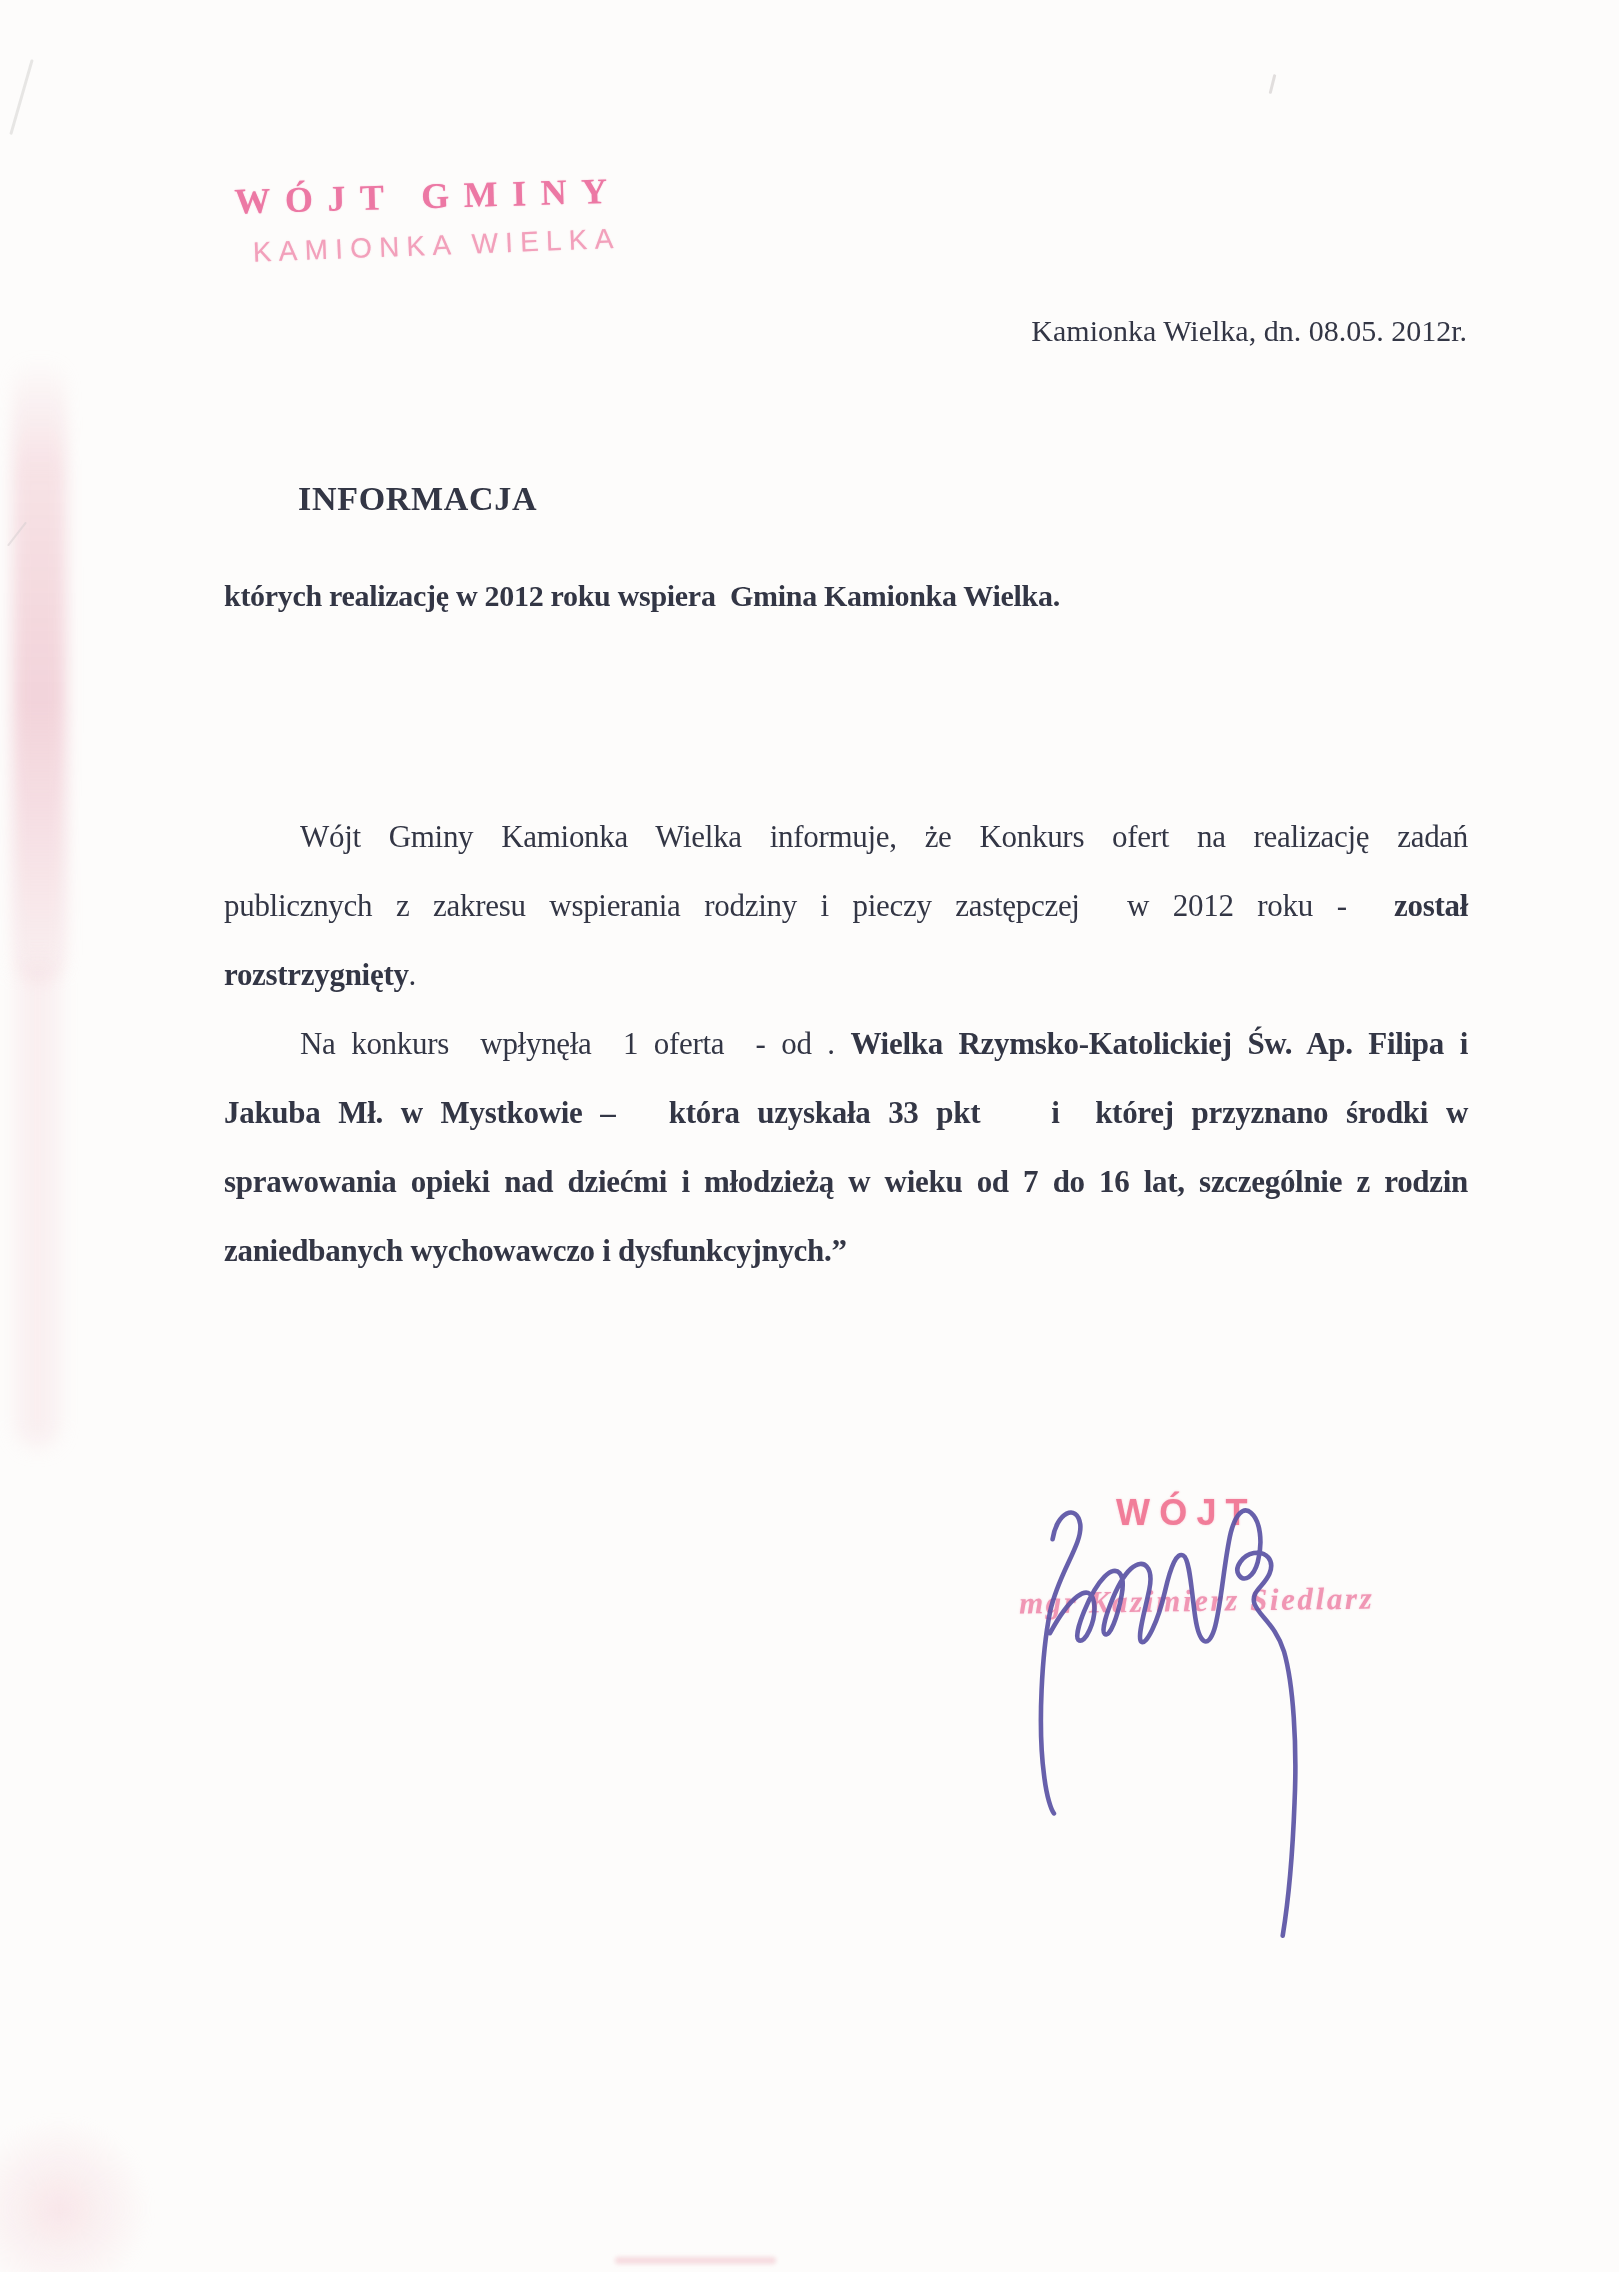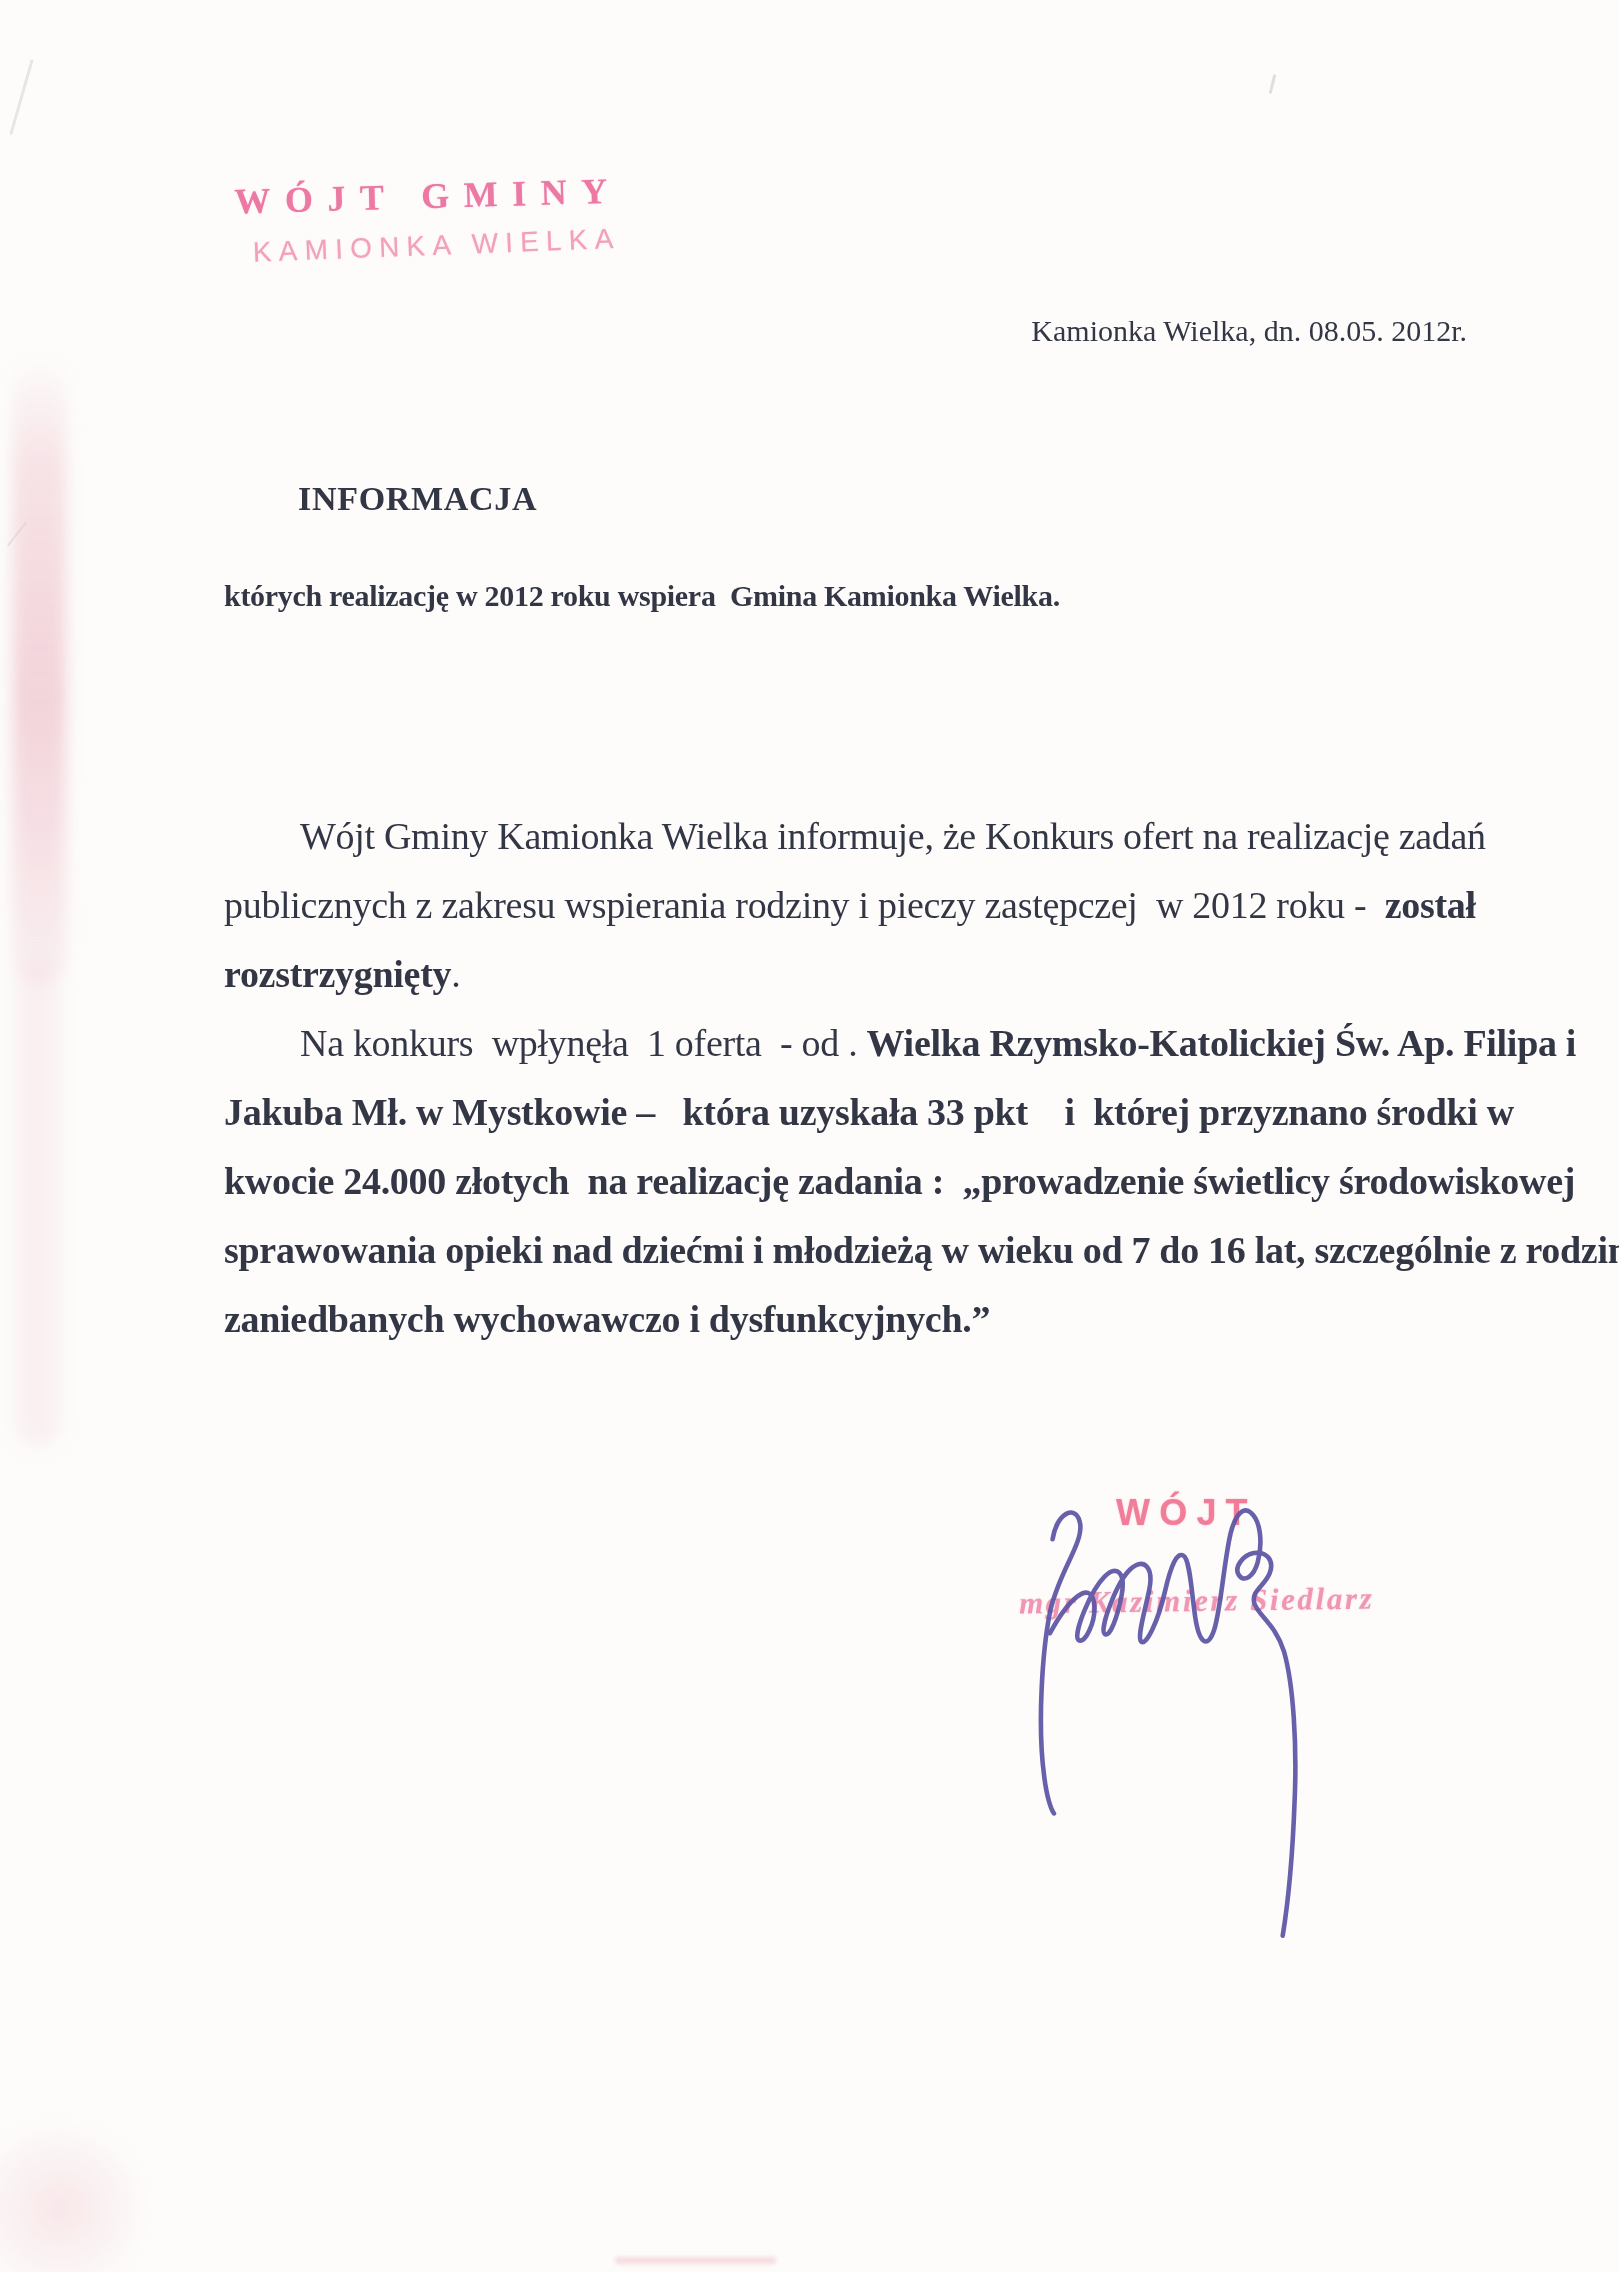--- a/index.html
+++ b/index.html
@@ -41,21 +41,21 @@
     font-family:"Liberation Sans", sans-serif;
     font-size:28px;letter-spacing:7.2px;color:#f29cb8;opacity:.95;
     transform:rotate(-0.6deg);
     text-shadow:0 0 1.3px rgba(242,156,184,.5);white-space:nowrap;}
   
   .date-line{position:absolute;top:314px;right:153px;font-size:30px;white-space:nowrap;text-align:right;}
   .doc-title{position:absolute;top:480px;left:224px;width:1244px;
     text-indent:74px;
     font-weight:bold;font-size:34px;letter-spacing:0.7px;}
   .subtitle-block{position:absolute;top:561px;left:224px;width:1244px;font-size:30px;}
-  .body-block{position:absolute;top:802px;left:224px;width:1244px;font-size:38px;}
+  .body-block{position:absolute;top:802px;left:224px;width:1244px;font-size:31px;}
   .line{line-height:69px;letter-spacing:-0.3px;white-space:nowrap;
     text-align:justify;text-align-last:justify;text-justify:inter-word;}
   .line.nj{text-align-last:left;}
   .line.ind{text-indent:76px;}
   .b{font-weight:bold;}
   
   .sig-stamp-title{position:absolute;left:1116px;top:1492px;
     font-family:"Liberation Sans", sans-serif;font-weight:bold;
     font-size:36px;letter-spacing:9.2px;color:#f0708f;opacity:.9;
     text-shadow:0 0 2px rgba(240,112,143,.5);white-space:nowrap;}
@@ -91,21 +91,20 @@
   <div class="subtitle-block">
       <div class="line nj"><span class="b">których realizację w 2012 roku wspiera&nbsp; Gmina Kamionka Wielka.</span></div>
     </div>
 
   <div class="body-block">
       <div class="line ind"><span>Wójt Gminy Kamionka Wielka informuje, że Konkurs ofert na realizację zadań</span></div>
       <div class="line"><span>publicznych z zakresu wspierania rodziny i pieczy zastępczej&nbsp; w 2012 roku -&nbsp; </span><span class="b">został</span></div>
       <div class="line nj"><span class="b">rozstrzygnięty</span><span>.</span></div>
       <div class="line ind"><span>Na konkurs&nbsp; wpłynęła&nbsp; 1 oferta&nbsp; - od . </span><span class="b">Wielka Rzymsko-Katolickiej Św. Ap. Filipa i</span></div>
       <div class="line"><span class="b">Jakuba Mł. w Mystkowie –&nbsp;&nbsp; która uzyskała 33 pkt&nbsp;&nbsp;&nbsp; i&nbsp; której przyznano środki w</span></div>
-      <div class="line"><span class="b">kwocie 24.000 złotych&nbsp; na realizację zadania :&nbsp; „prowadzenie świetlicy środowiskowej</span></div>
       <div class="line"><span class="b">sprawowania opieki nad dziećmi i młodzieżą w wieku od 7 do 16 lat, szczególnie z rodzin</span></div>
       <div class="line nj"><span class="b">zaniedbanych wychowawczo i dysfunkcyjnych.”</span></div>
     </div>
 
   <div class="sig-stamp-title">WÓJT</div>
   <div class="sig-stamp-name">mgr Kazimierz Siedlarz</div>
 
   <svg class="signature-svg" viewBox="0 0 2464 3457" xmlns="http://www.w3.org/2000/svg" aria-hidden="true">
     <path d="M 1601 2341
          C 1607 2300 1638 2286 1643 2318

